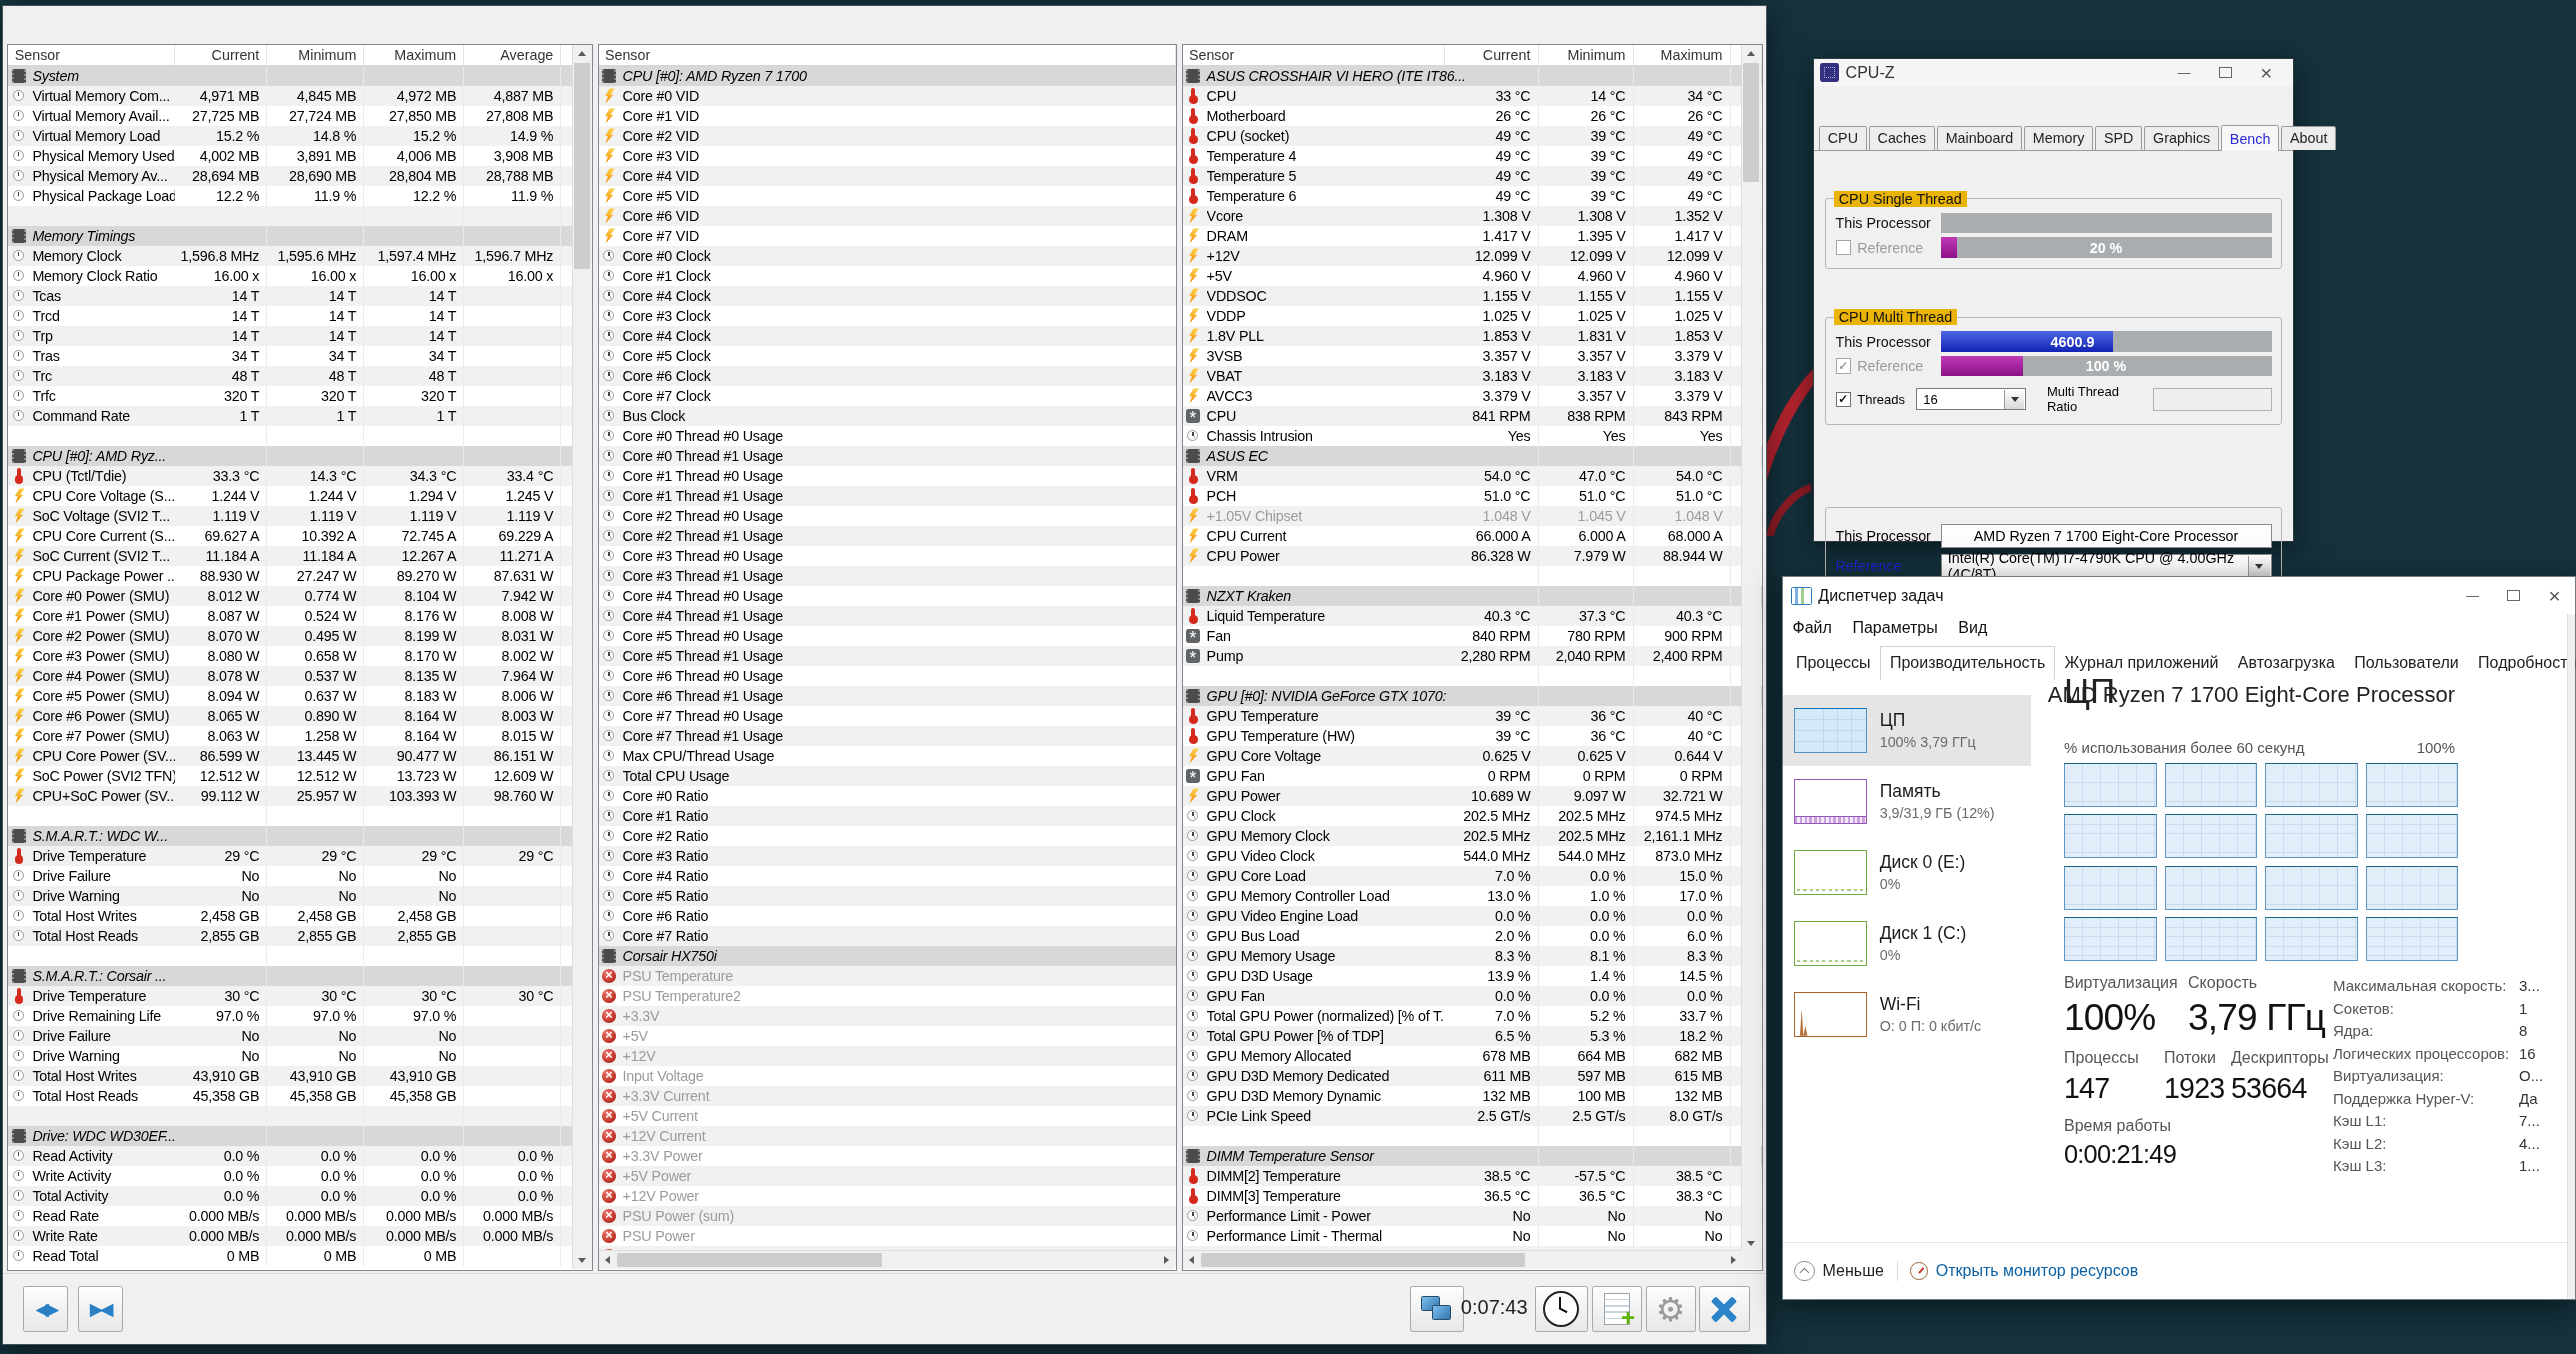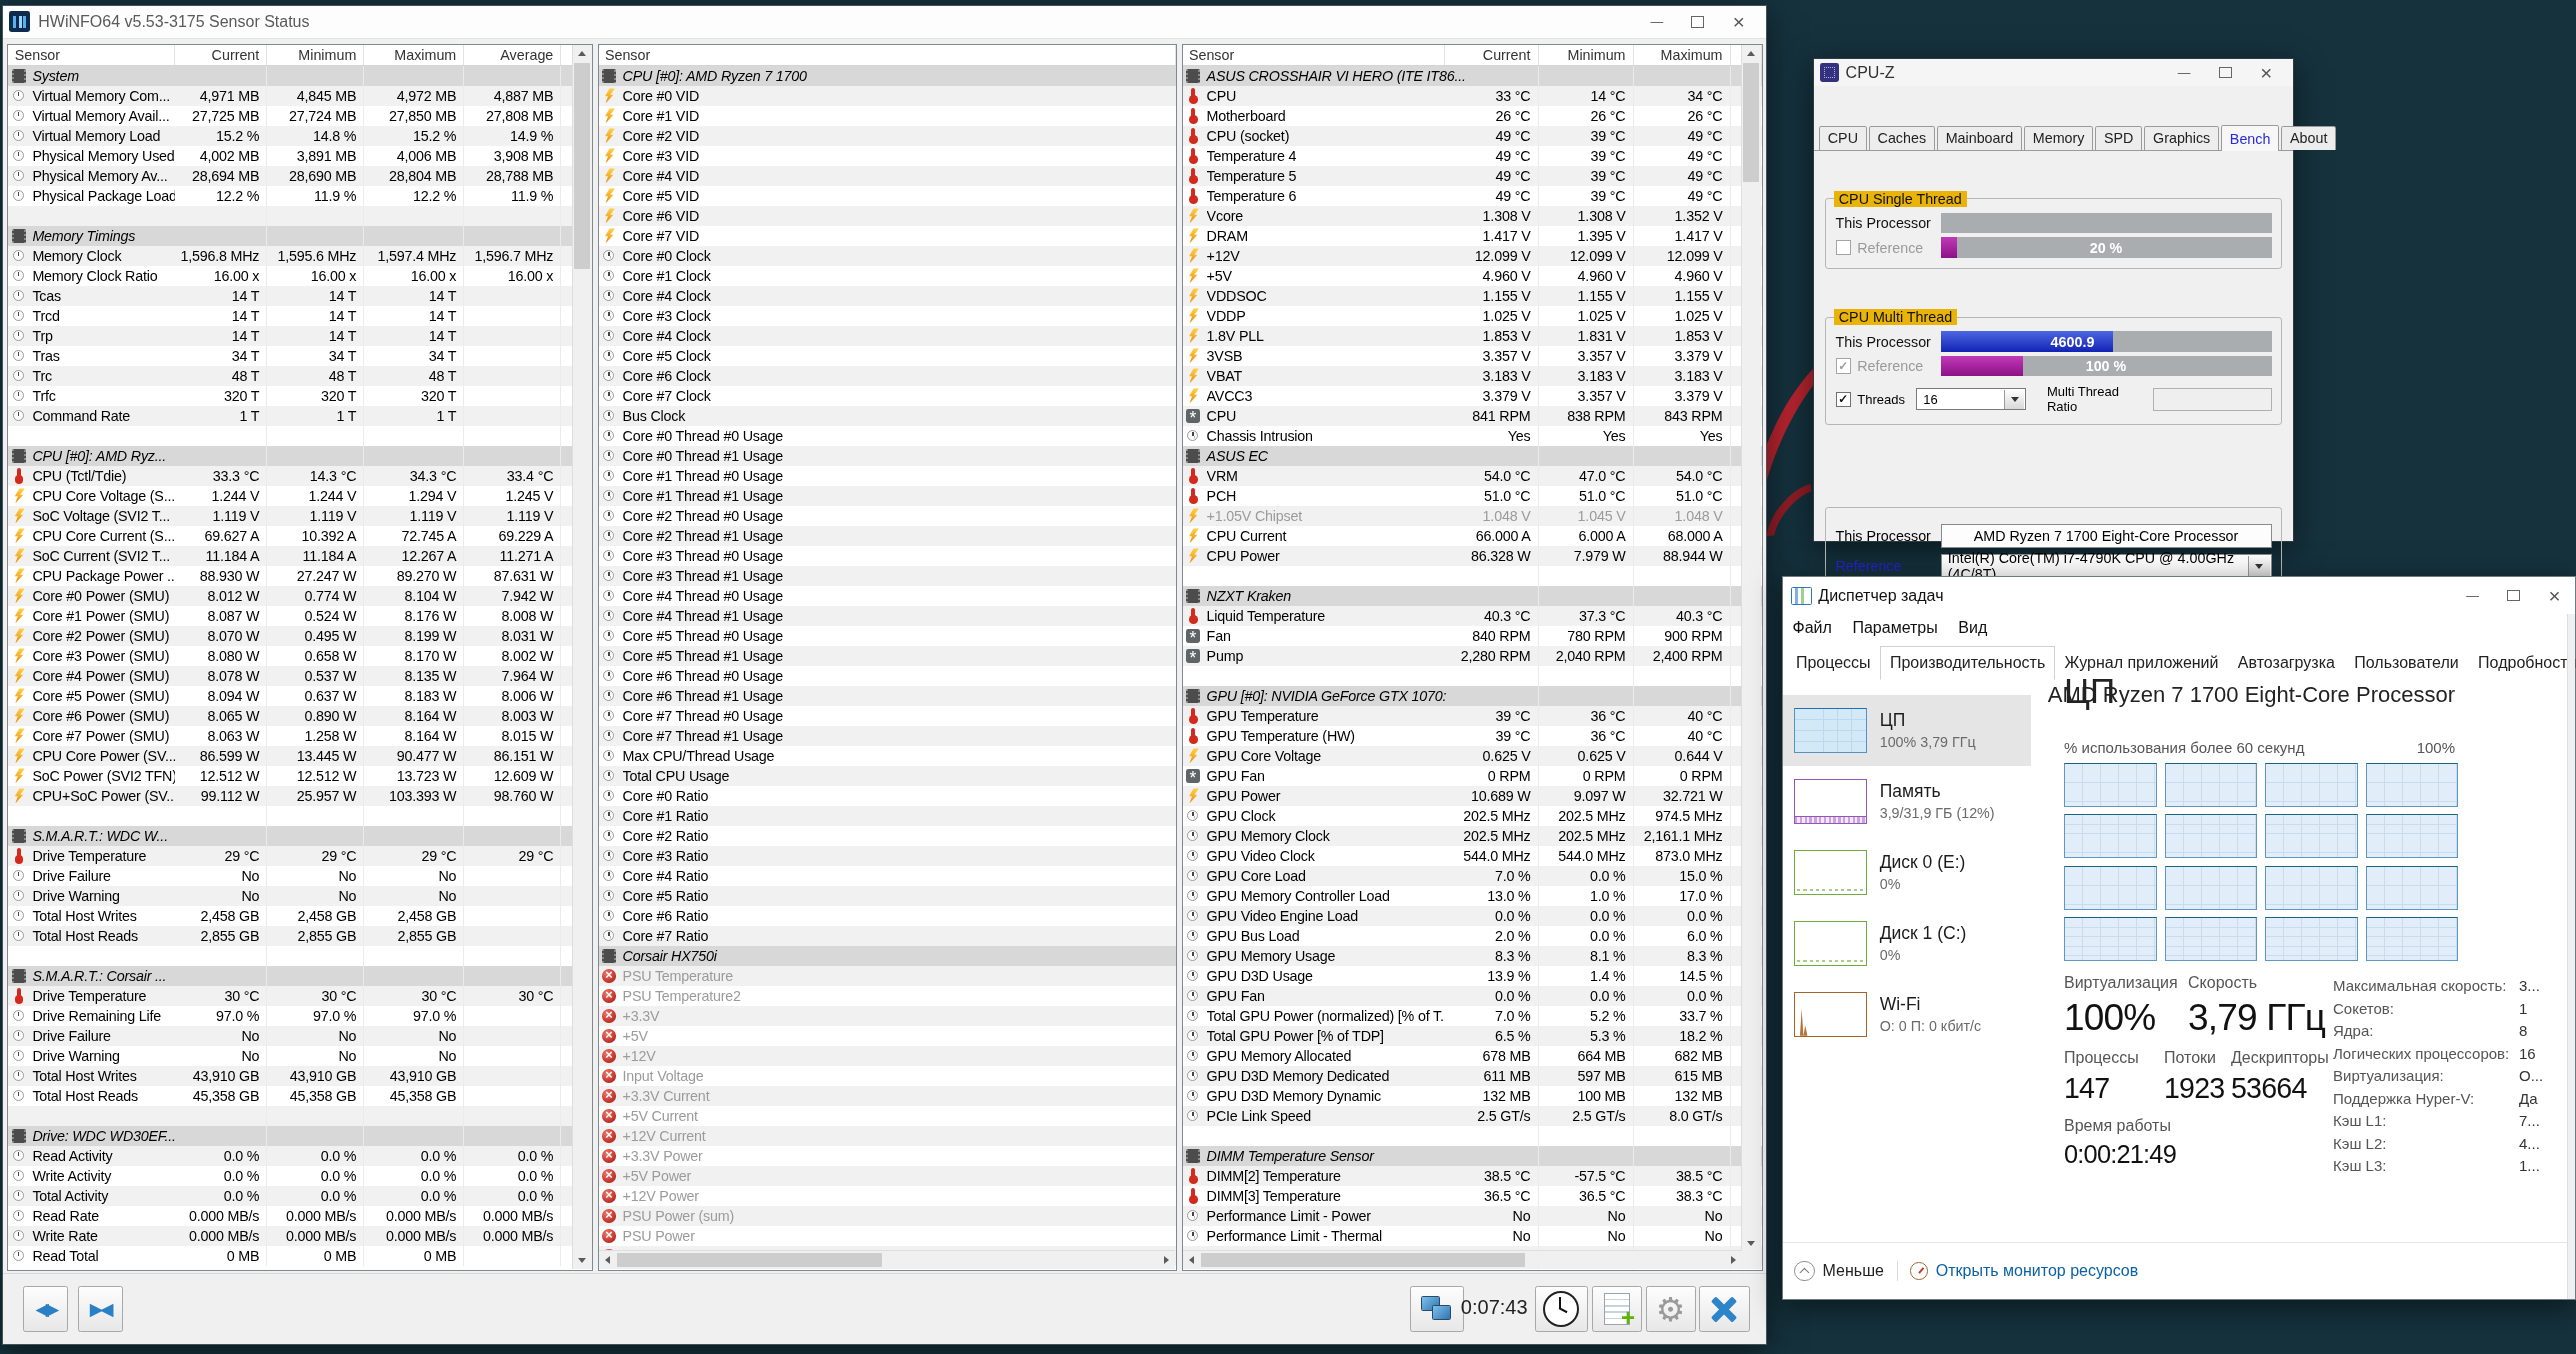--- a/index.html
+++ b/index.html
@@ -188,29 +188,20 @@
   .tm-vscroll{position:absolute;right:0;top:37px;bottom:0;width:7.1px;background:#f0f0f0;border-left:0.8px solid #dedede;}
 </style>
 </head>
 <body>
 
 <div id="desktop">
   <div id="red-sliver"></div>
   <div id="red-sliver2"></div>
 
   <div id="hwinfo" class="window">
-    <div id="hw-titlebar">
-      <span class="hw-appicon"></span>
-      <span class="hw-title">HWiNFO64 v5.53-3175 Sensor Status</span>
-      <span class="capbtns">
-        <span class="capbtn minb"></span>
-        <span class="capbtn maxb"></span>
-        <span class="capbtn clsb"></span>
-      </span>
-    </div>
     <div id="hw-body">
 
       <div class="pane" id="pane1">
         <div class="phead">
           <span class="hs">Sensor</span>
           <span class="hv">Current</span>
           <span class="hv">Minimum</span>
           <span class="hv">Maximum</span>
           <span class="hv">Average</span>
           <span class="hv"></span>

